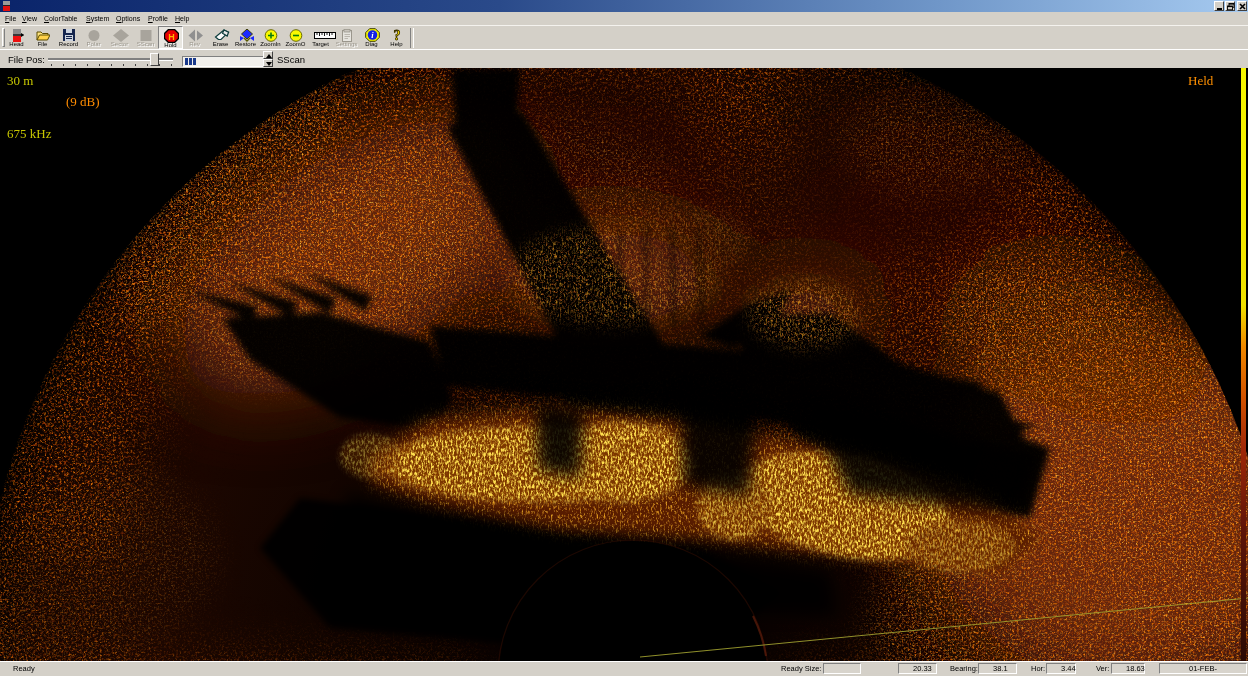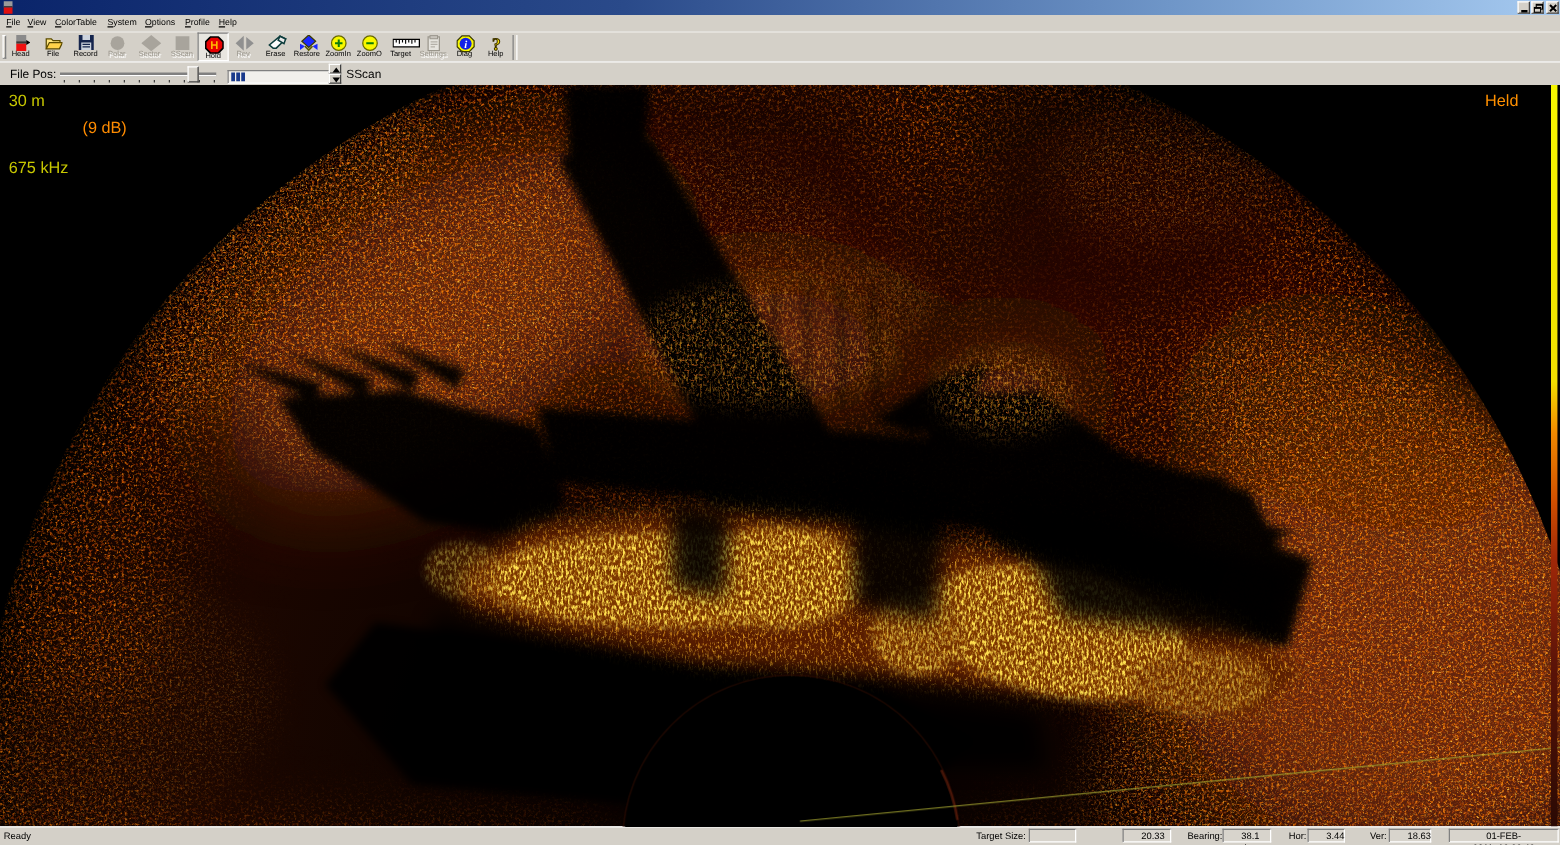--- a/index.html
+++ b/index.html
@@ -39,21 +39,21 @@
  border-top:1px solid #fff;border-left:1px solid #fff;border-right:1px solid #404040;border-bottom:1px solid #404040;}
 #pbar{position:absolute;left:182px;top:6px;width:80px;height:9px;background:#f2f0ec;
  border:1px solid;border-color:#808080 #fff #fff #808080;}
 #pbar .blk{position:absolute;top:1px;width:3px;height:7px;background:#1a3a8c;}
 #spinner{position:absolute;left:263px;top:1px;width:10px;height:16px;}
 .spbtn{position:absolute;left:0;width:10px;height:8px;background:#d4d0c8;
  border-top:1px solid #fff;border-left:1px solid #fff;border-right:1px solid #404040;border-bottom:1px solid #404040;box-sizing:border-box;}
 .spbtn svg{position:absolute;left:1px;top:1px;}
 
 #sonar{position:absolute;left:0;top:68px;width:1248px;height:593px;background:#000;}
-.stext{position:absolute;font-size:13px;}
+.stext{position:absolute;font-size:13px;font-family:Liberation Serif, serif;}
 #t-range{left:7px;top:5px;color:#c8c800;}
 #t-freq{left:7px;top:26px;color:#c8c800;margin-top:32px;}
 #t-db{left:66px;top:26px;color:#ff8c00;text-align:center;}
 #t-held{left:1188px;top:5px;color:#ff9000;}
 
 #statusbar{position:absolute;left:0;top:661px;width:1248px;height:15px;background:#d4d0c8;border-top:1px solid #fff;box-sizing:border-box;font-size:7.5px;color:#000;}
 #statusbar .lab{position:absolute;top:2px;}
 .sbox{position:absolute;top:1px;height:11px;background:#d8d4cc;
  border:1px solid;border-color:#808080 #fff #fff #808080;font-size:7.5px;padding:0 14px;line-height:10px;box-sizing:border-box;}
 </style>
@@ -482,22 +482,22 @@
  </g>
  <rect x="1241" y="0" width="5" height="593" fill="url(#cbar)"></rect>
  </svg>
  <span class="stext" id="t-range">30 m</span>
  <span class="stext" id="t-freq">675 kHz</span>
  <span class="stext" id="t-db">(9 dB)</span>
  <span class="stext" id="t-held">Held</span>
 </div>
 
 <div id="statusbar">
- <span class="lab" style="left:3px">Ready</span>
- <span class="lab" style="left:781px">Target Size:</span>
+ <span class="lab" style="left:13px">Ready</span>
+ <span class="lab" style="left:781px">Ready Size:</span>
  <div class="sbox" style="left:823px;width:38px">&nbsp;</div>
  <span class="lab" style="left:900px">Range:</span>
  <div class="sbox" style="left:898px;width:39px">20.33 m</div>
  <span class="lab" style="left:950px">Bearing:</span>
  <div class="sbox" style="left:978px;width:39px">38.1 deg.</div>
  <span class="lab" style="left:1031px">Hor:</span>
  <div class="sbox" style="left:1046px;width:30px">3.44 m</div>
  <span class="lab" style="left:1096px">Ver:</span>
  <div class="sbox" style="left:1111px;width:34px">18.63 m</div>
  <div class="sbox" style="left:1159px;width:88px;text-align:center">01-FEB-2011&nbsp;&nbsp;13:33:48</div>

